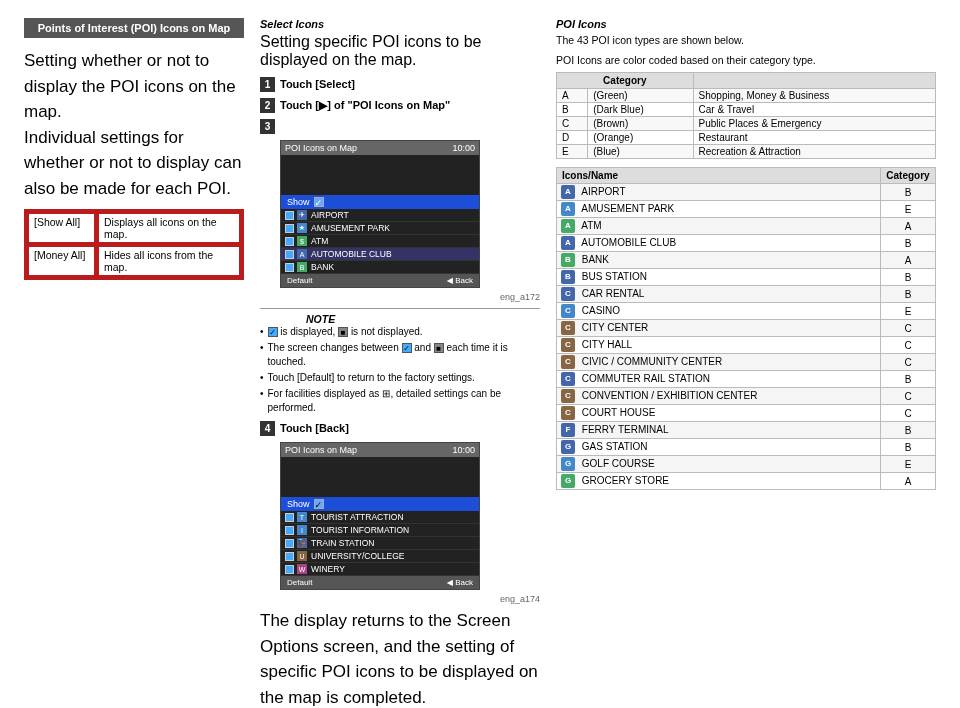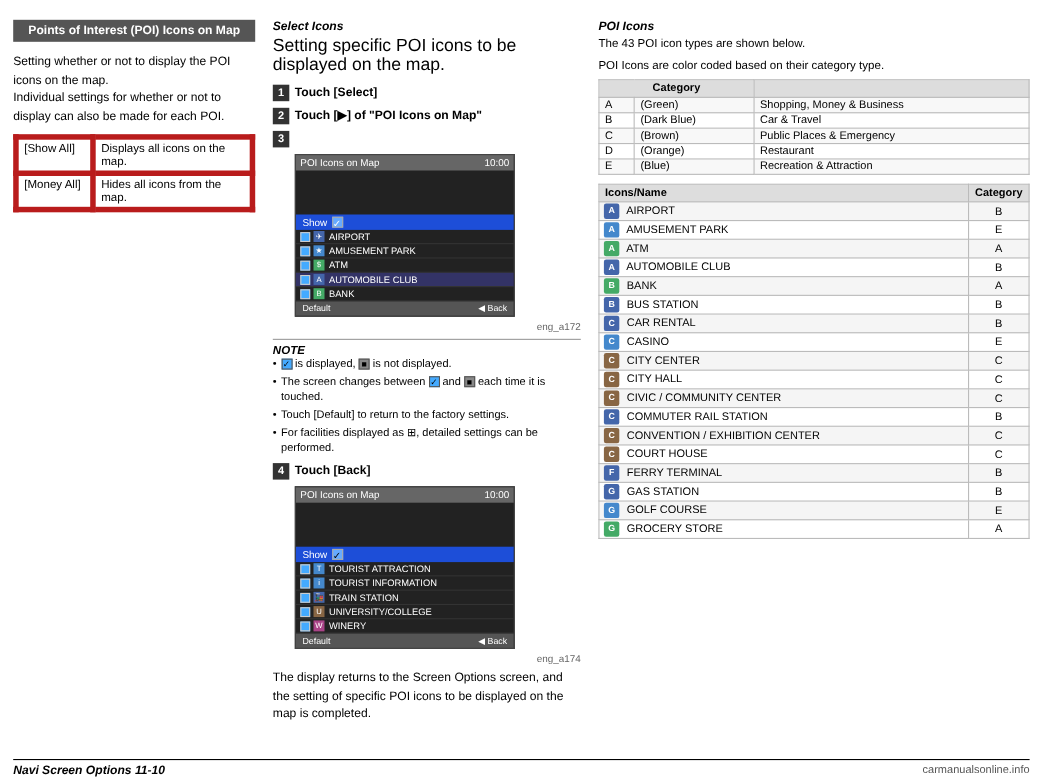--- a/index.html
+++ b/index.html
@@ -9,21 +9,21 @@
       background: #fff;
       font-family: Arial, Helvetica, sans-serif;
       font-size: 11px;
       color: #000;
       overflow: hidden;
     }
 
     .page {
       width: 960px;
       height: 708px;
-      padding: 18px 24px 10px 12px;
+      padding: 18px 24px 10px 24px;
       display: flex;
       flex-direction: column;
     }
 
     .main-content {
       display: flex;
       flex: 1;
       gap: 16px;
     }
 
@@ -37,21 +37,21 @@
       background: #555;
       color: #fff;
       font-size: 11px;
       font-weight: bold;
       padding: 4px 8px;
       text-align: center;
       margin-bottom: 10px;
     }
 
     .left-text {
-      font-size: 11px;
+      font-size: 17px;
       line-height: 1.5;
       margin-bottom: 8px;
     }
 
     .settings-table {
       width: 100%;
       border-collapse: collapse;
       font-size: 10.5px;
       margin-bottom: 10px;
     }
@@ -191,20 +191,21 @@
     .note-box {
       border-top: 1px solid #999;
       margin: 6px 0 6px 0;
       padding-top: 4px;
       font-size: 10px;
     }
     .note-title {
       font-weight: bold;
       font-style: italic;
       font-size: 10.5px;
+      margin-left: 46px;
     }
     .note-item {
       display: flex;
       align-items: flex-start;
       margin-bottom: 2px;
       font-size: 10px;
       line-height: 1.4;
     }
     .bullet {
       margin-right: 4px;

